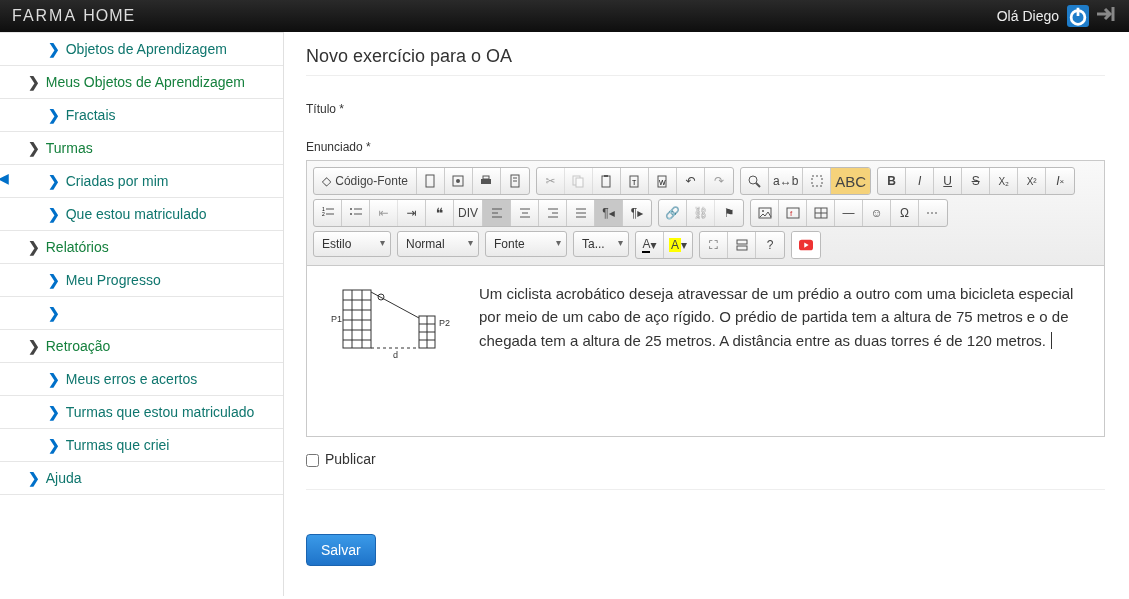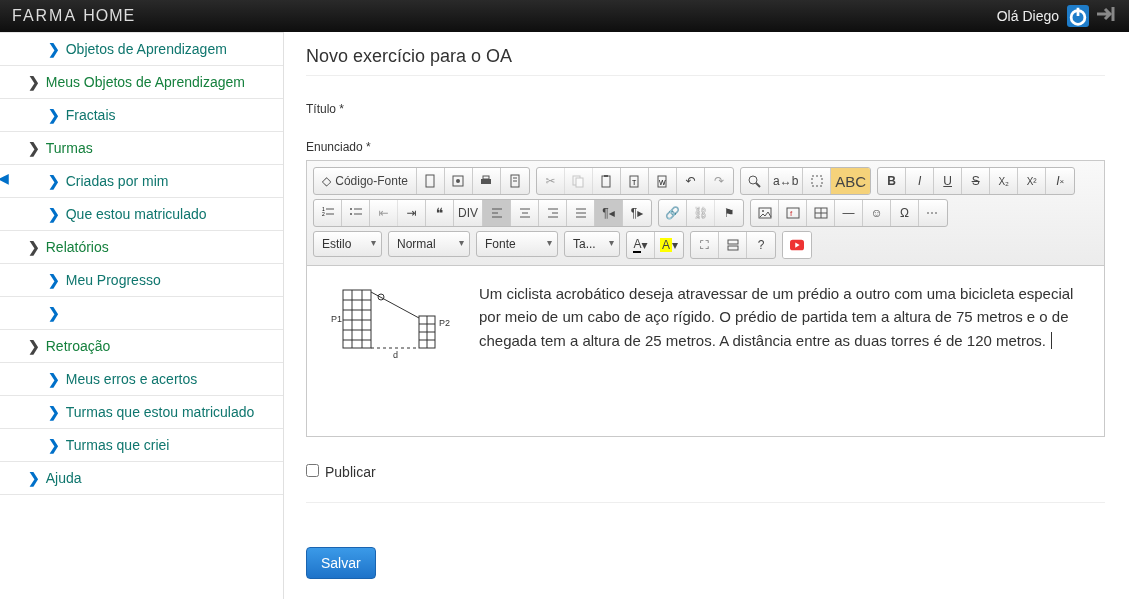--- a/index.html
+++ b/index.html
@@ -33,30 +33,30 @@
 .tb-row{display:flex;gap:6px;flex-wrap:wrap;margin-bottom:4px}
 .tb-row:last-child{margin-bottom:0}
 .tb-group{display:flex;border:1px solid #bbb;border-radius:3px;background:linear-gradient(#fff,#eaeaea);overflow:hidden}
 .tb-btn{min-width:28px;height:26px;border-right:1px solid #ccc;display:flex;align-items:center;justify-content:center;font-size:12px;color:#444;padding:0 4px;cursor:pointer}
 .tb-btn:last-child{border-right:none}
 .tb-btn.txt{padding:0 8px;font-size:12px}
 .tb-btn.active{background:#c8c8c8}
 .tb-btn.highlight{background:#f5d27a}
 .tb-select{height:26px;border:1px solid #bbb;border-radius:3px;background:linear-gradient(#fff,#eaeaea);padding:0 18px 0 8px;font-size:12px;display:flex;align-items:center;position:relative;cursor:pointer}
 .tb-select::after{content:"▾";position:absolute;right:5px;top:5px;font-size:10px;color:#666}
-.tb-select.w70{width:69px}
+.tb-select.w70{width:78px}
 .tb-select.w80{width:82px}
 .tb-btn.yt{background:#fff}
 .editor-body{padding:16px 18px;min-height:170px;display:flex;gap:24px;align-items:flex-start;font-family:Georgia,serif;font-size:15px;line-height:1.55}
 .editor-body .illus{width:130px;height:78px;border:0;position:relative}
 .illus svg{width:130px;height:78px}
 .editor-body .content{flex:1}
 .editor-footer{background:linear-gradient(#f3f3f3,#e7e7e7);border-top:1px solid #c9c9c9;padding:4px 10px;display:flex;align-items:center;font-size:11px;color:#666;gap:10px;position:relative}
 .editor-footer .resize{position:absolute;right:4px;bottom:2px;color:#aaa;font-size:12px}
-.chk-row{margin-top:27px;display:flex;align-items:flex-start;gap:6px;font-size:14px}
+.chk-row{margin-top:14px;display:flex;align-items:flex-end;gap:6px;font-size:14px}
 .btn-primary{margin-top:30px;background:linear-gradient(#3b9ae8,#1e73c9);color:#fff;border:1px solid #1a64b0;border-radius:4px;padding:7px 14px;font-size:14px;cursor:pointer}
 .btn-bar-top{border-top:1px solid #eee;margin-top:22px;padding-top:14px}
 .cursor{border-right:1px solid #333;margin-left:1px}
 .tb-btn svg{width:14px;height:14px}
 </style>
 </head>
 <body>
 
 <div class="topbar">
   <span class="brand">FARMA</span>

